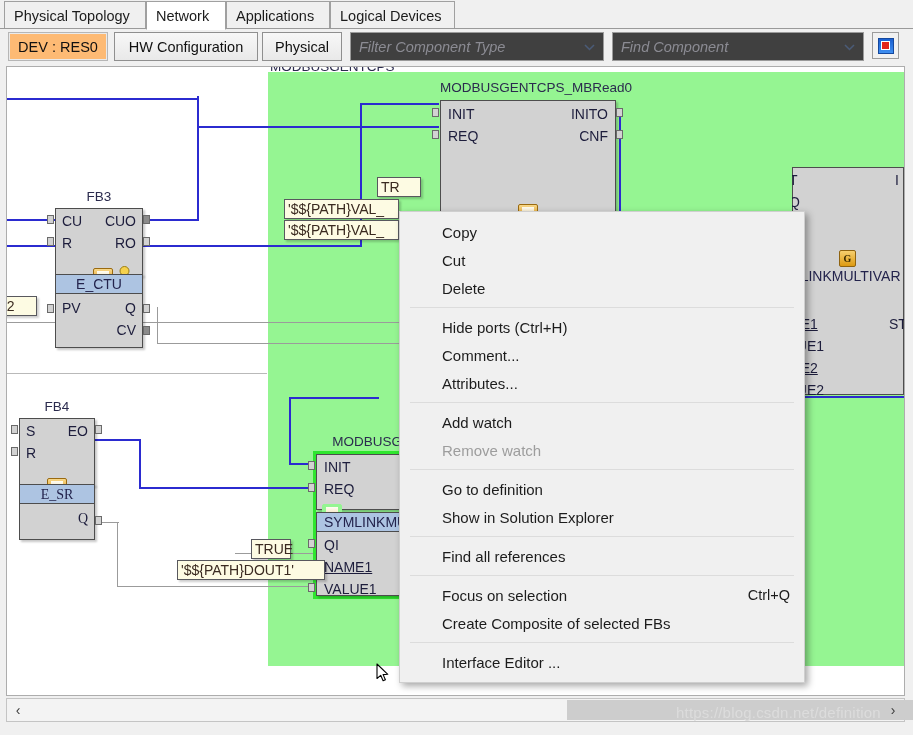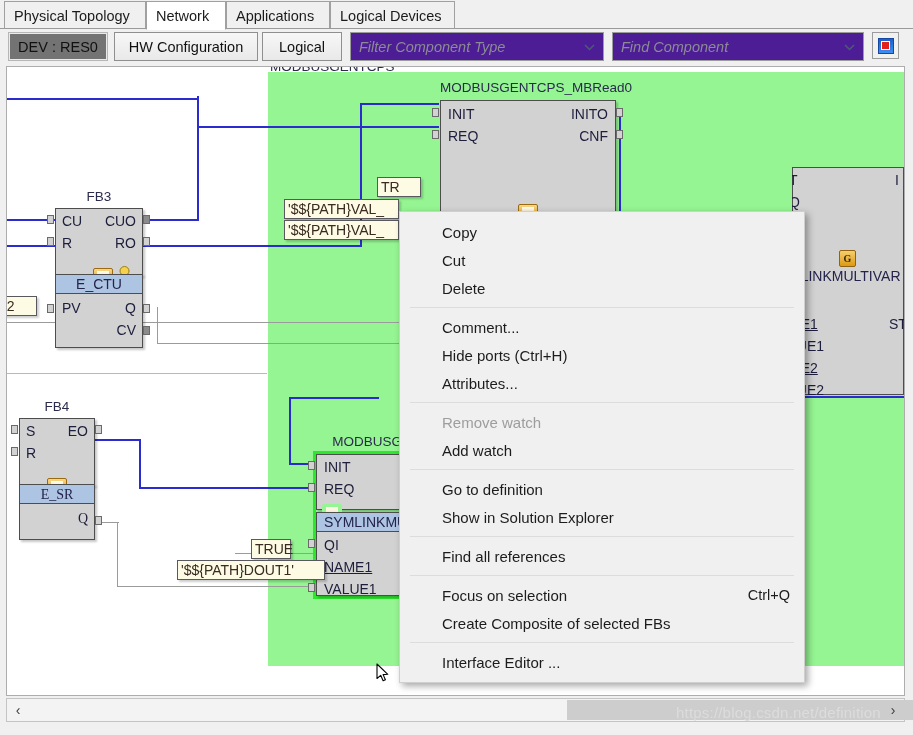--- a/index.html
+++ b/index.html
@@ -21,29 +21,29 @@
     box-sizing:border-box;
     display:flex;align-items:center;
     font-size:14.5px;color:#1b1b1b;padding:0 9px;white-space:nowrap;
   }
   .otab.active{background:#ffffff;z-index:5;height:29px;border-bottom:1px solid #ffffff;}
 
   
   .toolbar{position:absolute;left:0;top:29px;width:913px;height:35px;background:#f0f0f0;}
   .btnpane{
     position:absolute;top:3px;height:29px;box-sizing:border-box;
-    background:#737373;border:1px solid #9d9d9d;
+    background:#fdba74;border:1px solid #9d9d9d;
     display:flex;align-items:center;justify-content:center;
     font-size:14.5px;color:#111;white-space:nowrap;
   }
   .btnpane.inset{border:1px solid #b6b6b6;box-shadow:inset 0 0 0 1px #eaeaea;}
   .btnpane.raised{border:1px solid #8f8f8f;background:linear-gradient(#f7f7f7,#e9e9e9);}
   .combo{
     position:absolute;top:3px;height:29px;box-sizing:border-box;
-    background:#4c1d95;border:1px solid #9b9b9b;
+    background:#404040;border:1px solid #9b9b9b;
   }
   .combo .ph{
     position:absolute;left:8px;top:50%;transform:translateY(-50%);
     font-style:italic;color:#8b8b93;font-size:14.5px;white-space:nowrap;
   }
   .combo .arrow{
     position:absolute;right:7px;top:50%;transform:translateY(-50%);
     width:13px;height:13px;
   }
   .sqbtn{
@@ -161,21 +161,21 @@
 
     <div class="btnpane inset" style="left:8px;width:100px;">
       <span>DEV : RES0</span>
     </div>
 
     <div class="btnpane raised" style="left:114px;width:144px;">
       <span>HW Configuration</span>
     </div>
 
     <div class="btnpane raised" style="left:262px;width:80px;">
-      <span>Logical</span>
+      <span>Physical</span>
     </div>
 
     <div class="combo" style="left:350px;width:254px;">
       <span class="ph">Filter Component Type</span>
       <span class="arrow">
         <svg width="13" height="13" viewBox="0 0 13 13">
             <path d="M2 4.5 L6.5 9 L11 4.5" fill="none" stroke="#4a5b77" stroke-width="1.5"></path>
           </svg>
       </span>
     </div>
@@ -379,34 +379,34 @@
             <span>Copy</span>
           </div>
           <div class="mi">
             <span>Cut</span>
           </div>
           <div class="mi">
             <span>Delete</span>
           </div>
           <div class="msep"></div>
           <div class="mi">
+            <span>Hide ports (Ctrl+H)</span>
+          </div>
+          <div class="mi">
             <span>Comment...</span>
           </div>
           <div class="mi">
-            <span>Hide ports (Ctrl+H)</span>
-          </div>
-          <div class="mi">
             <span>Attributes...</span>
           </div>
           <div class="msep"></div>
+          <div class="mi">
+            <span>Add watch</span>
+          </div>
           <div class="mi disabled">
             <span>Remove watch</span>
-          </div>
-          <div class="mi">
-            <span>Add watch</span>
           </div>
           <div class="msep"></div>
           <div class="mi">
             <span>Go to definition</span>
           </div>
           <div class="mi">
             <span>Show in Solution Explorer</span>
           </div>
           <div class="msep"></div>
           <div class="mi">

